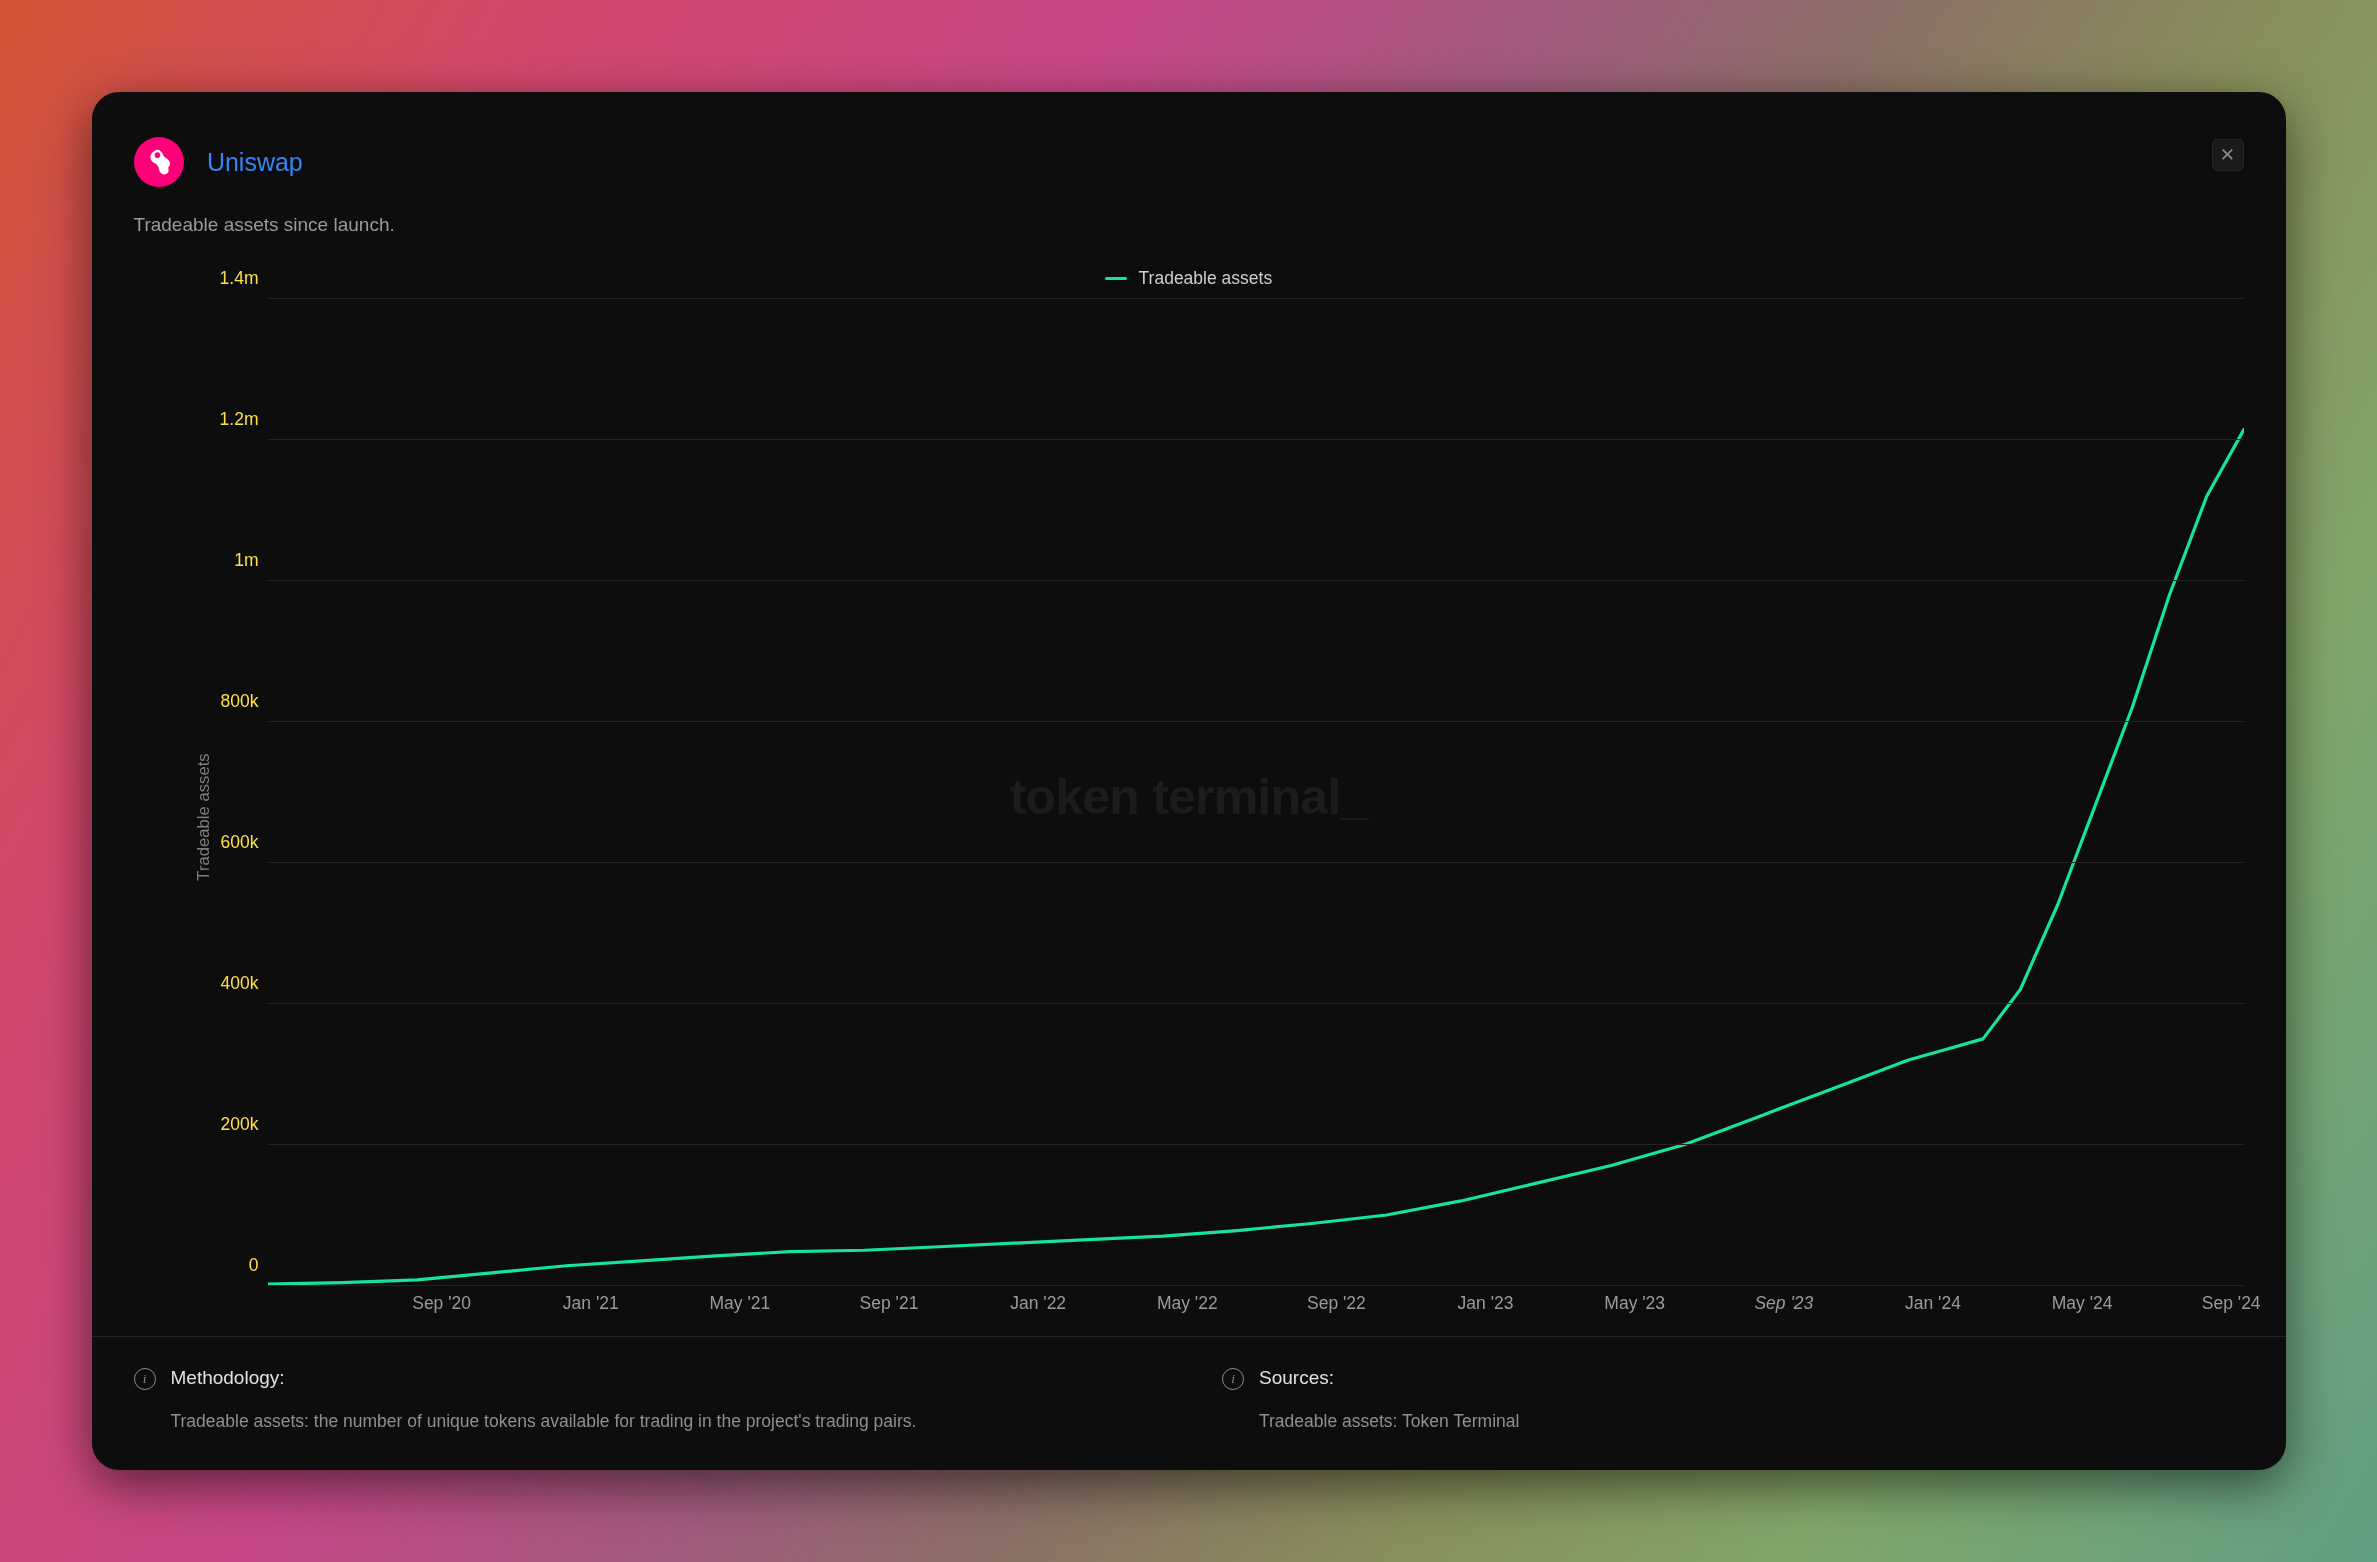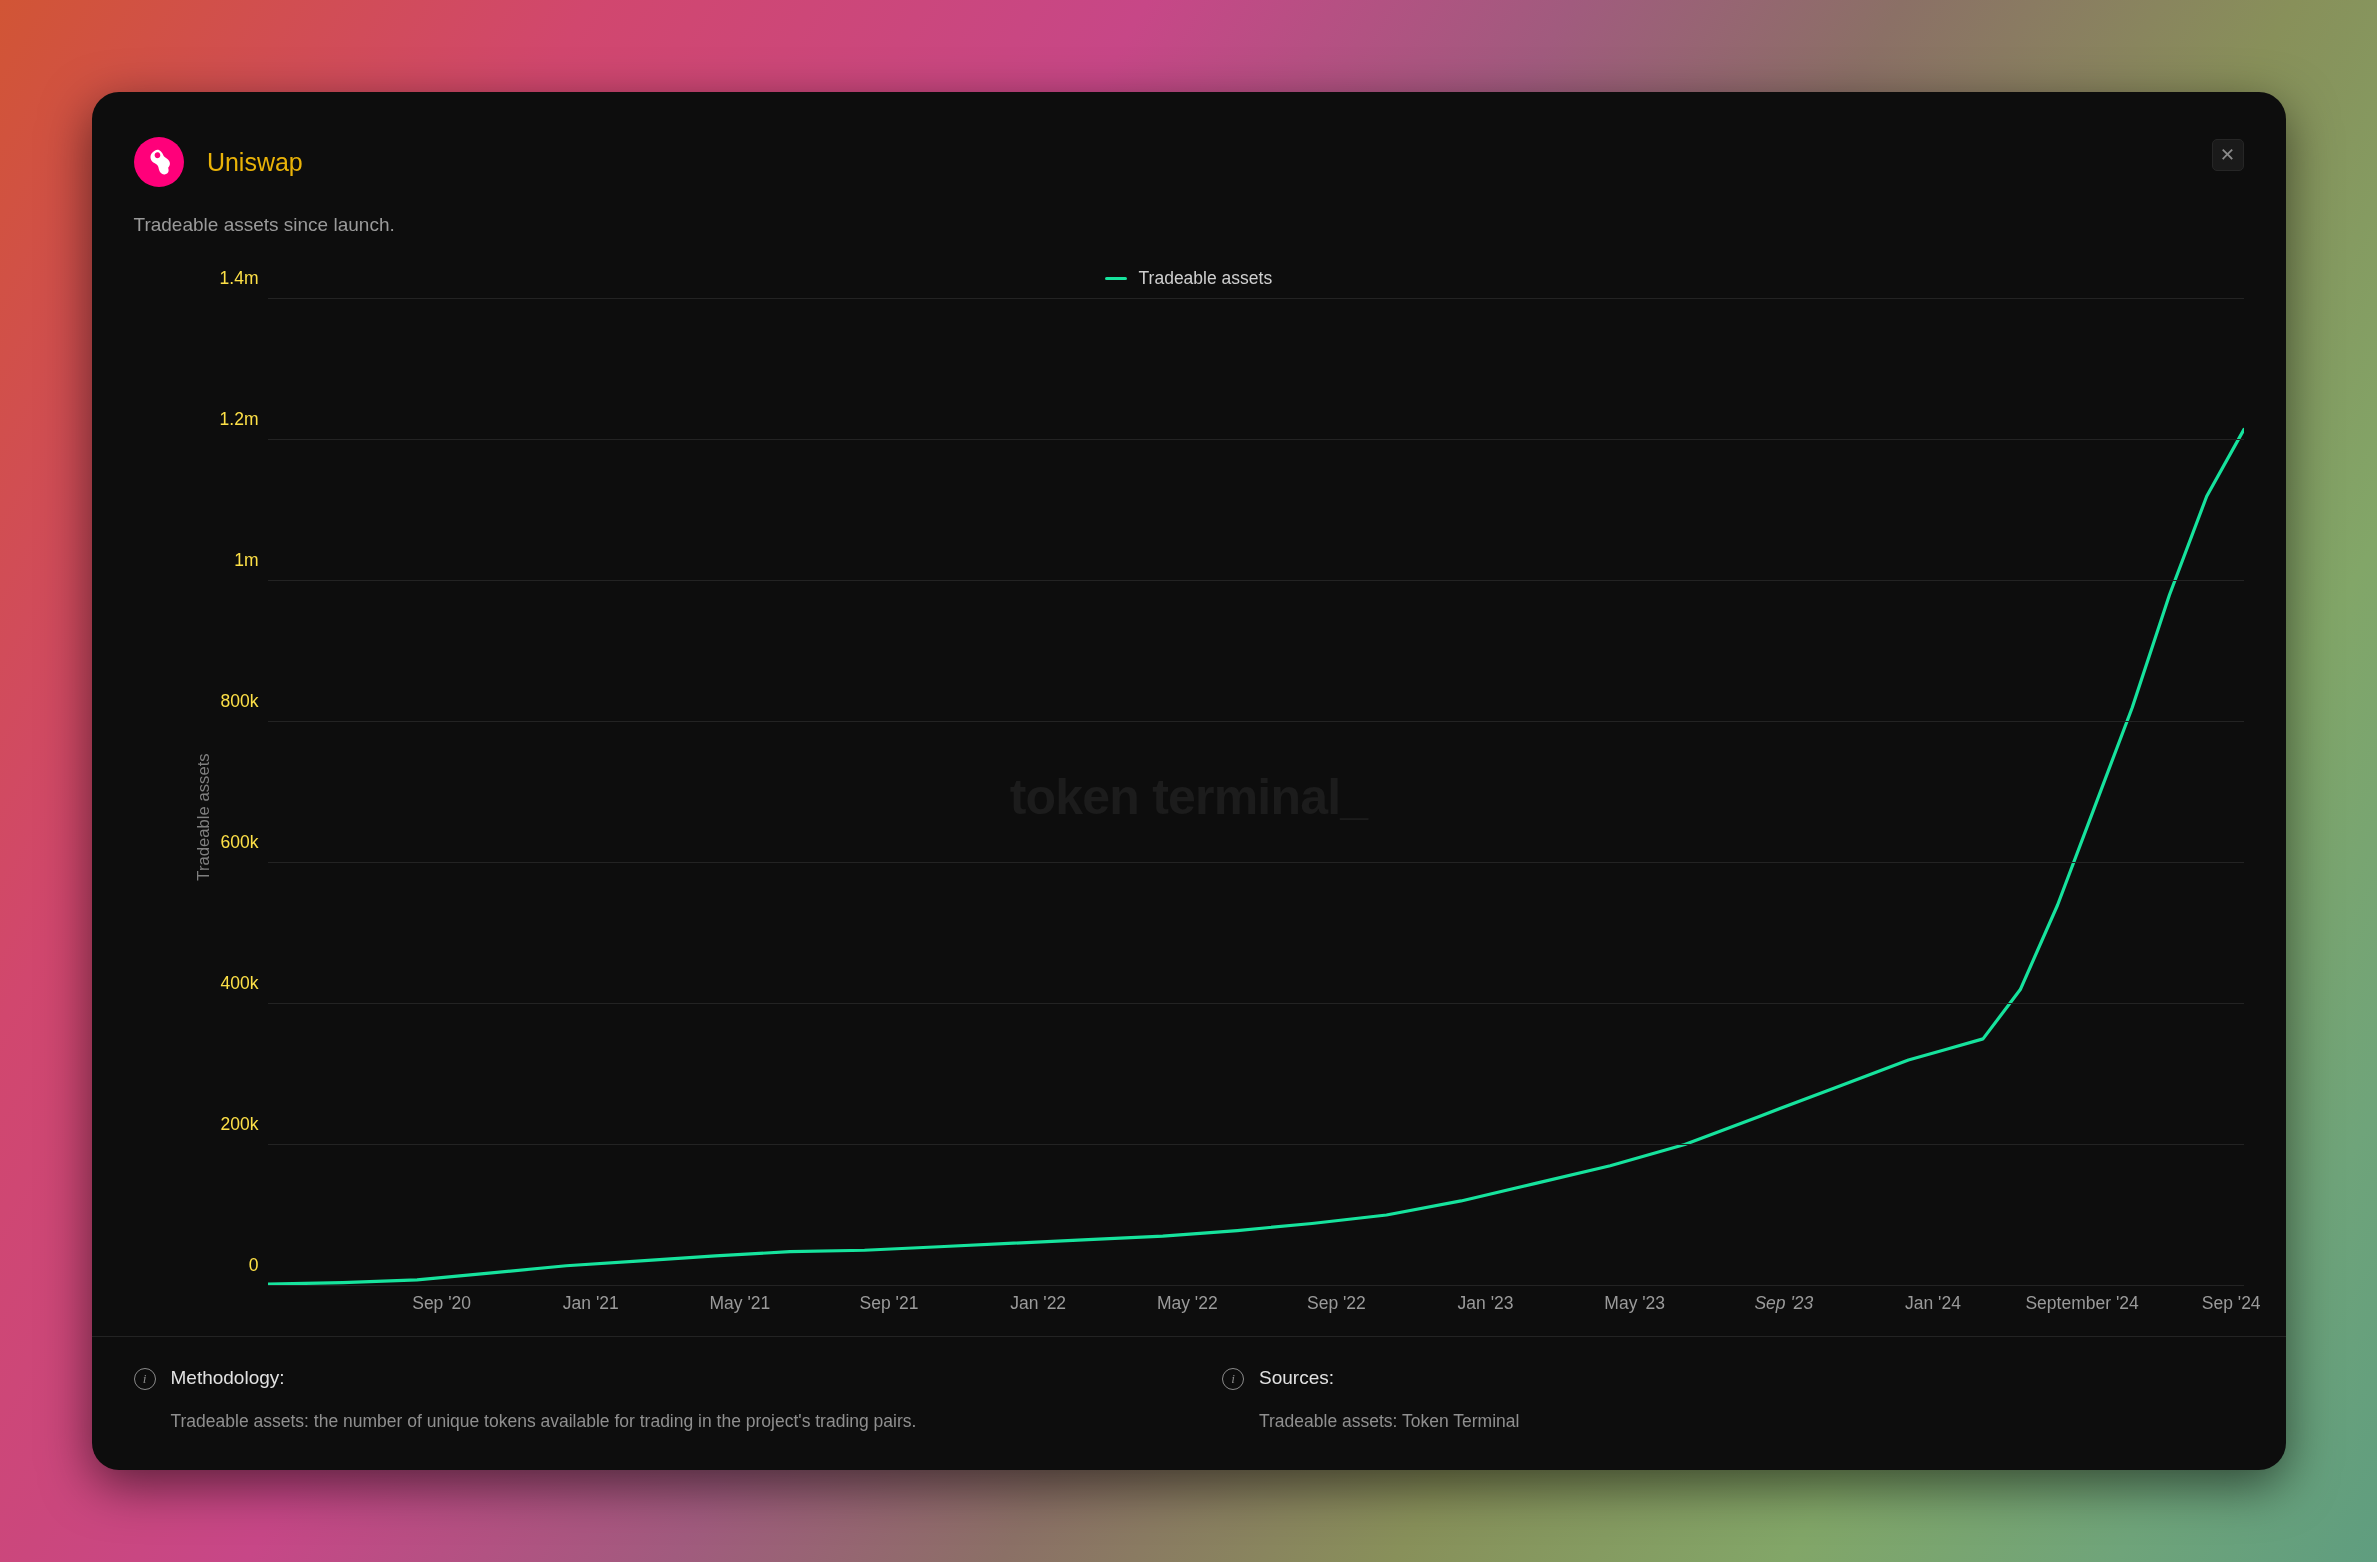--- a/index.html
+++ b/index.html
@@ -38,21 +38,21 @@
   background: #ff007a;
   display: flex;
   align-items: center;
   justify-content: center;
   color: #fff;
   flex-shrink: 0;
 }
 .logo svg { width: 33px; height: 33px; }
 .title {
   font-size: 25px;
-  color: #eab308;
+  color: #3b82f6;
   font-weight: 500;
 }
 .close-btn {
   position: absolute;
   right: 0;
   top: 1.7px;
   width: 32px;
   height: 32px;
   border-radius: 5px;
   background: #1a1a1a;
@@ -248,21 +248,21 @@
           <div class="x-tick" style="left: 15.0943%;">Jan '21</div>
           <div class="x-tick" style="left: 22.6415%;">May '21</div>
           <div class="x-tick" style="left: 30.1887%;">Sep '21</div>
           <div class="x-tick" style="left: 37.7358%;">Jan '22</div>
           <div class="x-tick" style="left: 45.283%;">May '22</div>
           <div class="x-tick" style="left: 52.8302%;">Sep '22</div>
           <div class="x-tick" style="left: 60.3774%;">Jan '23</div>
           <div class="x-tick" style="left: 67.9245%;">May '23</div>
           <div class="x-tick" style="left: 75.4717%; font-style: italic;">Sep '23</div>
           <div class="x-tick" style="left: 83.0189%;">Jan '24</div>
-          <div class="x-tick" style="left: 90.566%;">September '24</div>
+          <div class="x-tick" style="left: 90.566%;">May '24</div>
           <div class="x-tick" style="left: 98.1132%;">Sep '24</div>
         </div>
     <div class="grid-line" style="bottom: 0%;"></div>
         <div class="y-tick" style="bottom: 0%;">0</div>
         <div class="grid-line" style="bottom: 14.2857%;"></div>
         <div class="y-tick" style="bottom: 14.2857%;">200k</div>
         <div class="grid-line" style="bottom: 28.5714%;"></div>
         <div class="y-tick" style="bottom: 28.5714%;">400k</div>
         <div class="grid-line" style="bottom: 42.8571%;"></div>
         <div class="y-tick" style="bottom: 42.8571%;">600k</div>

